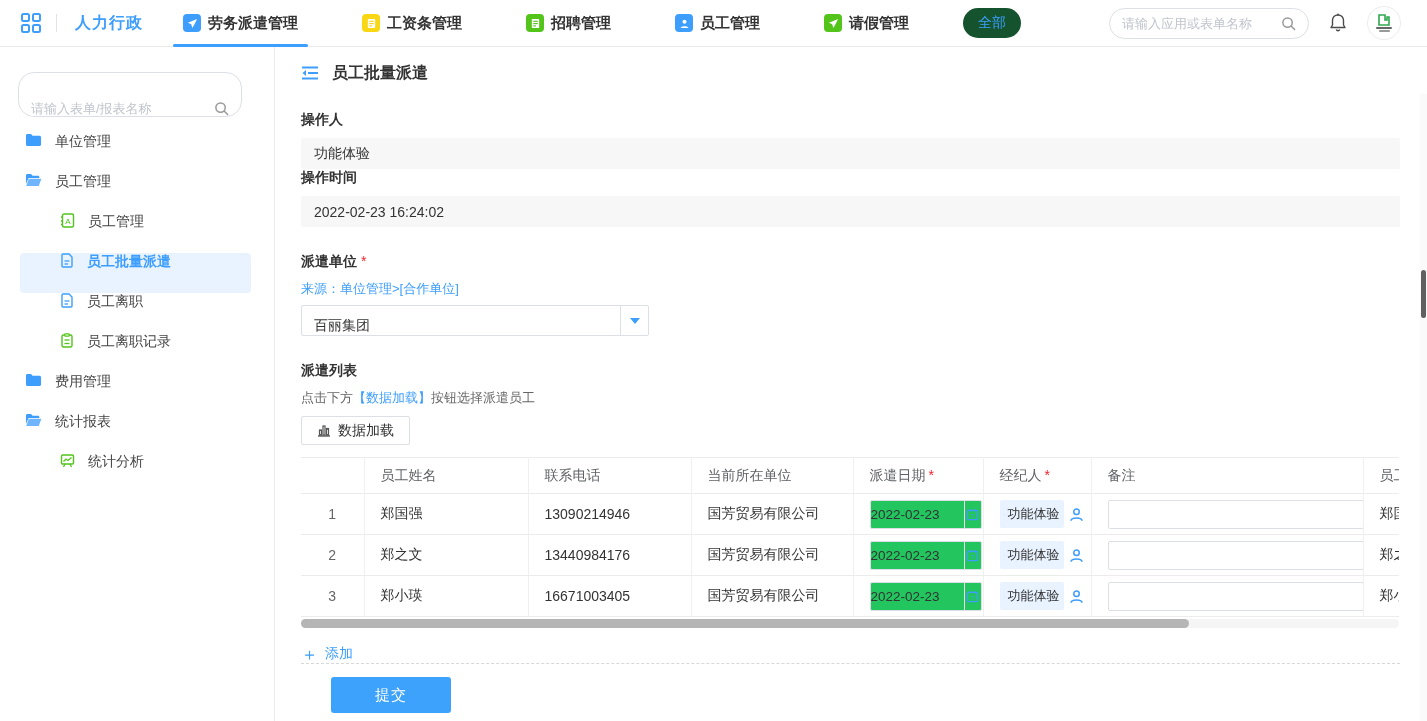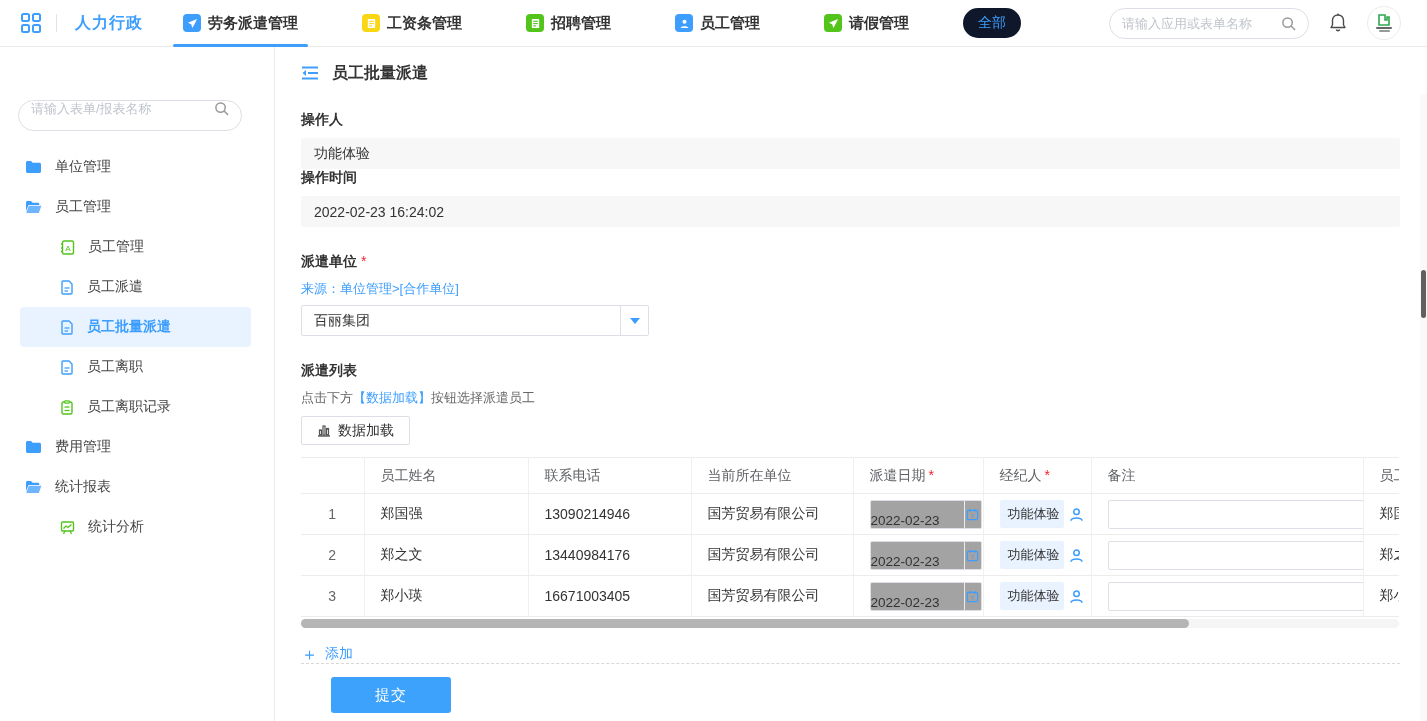--- a/index.html
+++ b/index.html
@@ -9,72 +9,72 @@
   
   .topbar { height:47px; display:flex; align-items:center; padding:0 26px 0 20px; border-bottom:1px solid #EBEBEB; background:#fff; }
   .apps-btn { display:flex; align-items:center; cursor:pointer; }
   .top-divider { width:1px; height:18px; background:#E3E3E3; margin:0 18px 0 14px; }
   .app-title { color:#3D9EFE; font-weight:bold; font-size:16px; letter-spacing:1px; }
   .nav-tabs { display:flex; align-items:stretch; height:47px; margin-left:30px; }
   .nav-tab { display:flex; align-items:center; gap:7px; padding:0 10px; margin-right:44px; cursor:pointer; position:relative; }
   .nav-tab .tab-label { font-size:15px; color:#333; font-weight:600; white-space:nowrap; }
   .nav-tab.active::after { content:""; position:absolute; left:0; right:0; bottom:0; height:3px; background:#3D9EFE; border-radius:2px; }
   .tab-ic { width:18px; height:18px; border-radius:4px; display:flex; align-items:center; justify-content:center; flex:0 0 18px; }
-  .pill-all { background:#0f172a; color:#3D9EFE; font-size:14px; padding:6px 15px; border-radius:16px; cursor:pointer; white-space:nowrap; }
+  .pill-all { background:#14532d; color:#3D9EFE; font-size:14px; padding:6px 15px; border-radius:16px; cursor:pointer; white-space:nowrap; }
   .top-right { margin-left:auto; display:flex; align-items:center; gap:20px; }
   .top-search { width:200px; height:31px; border:1px solid #DCDFE6; border-radius:16px; display:flex; align-items:center; padding:0 12px; gap:8px; }
   .top-search input { border:none; outline:none; flex:1; font-size:13px; color:#333; background:transparent; min-width:0; font-family:inherit; }
   .top-search input::placeholder { color:#C0C4CC; }
   .logo-avatar { width:34px; height:34px; border-radius:50%; border:1px solid #ECECEC; background:#fff; display:flex; flex-direction:column; align-items:center; justify-content:center; cursor:pointer; }
   .logo-bars { width:16px; display:flex; flex-direction:column; gap:1px; margin-top:1px; }
   .logo-bars i { display:block; height:2px; background:#666; border-radius:1px; }
   .logo-bars i:last-child { width:11px; margin:0 auto; background:#999; }
 
   
   .page-body { display:flex; height:674px; position:relative; }
   .sidebar { width:275px; flex:0 0 275px; border-right:1px solid #EBEBEB; padding-top:25px; overflow:hidden; }
-  .side-search { width:224px; height:31px; margin-left:18px; border:1px solid #DCDFE6; border-radius:16px; display:flex; align-items:flex-start; padding:0 12px; gap:8px;margin-top:28px; }
+  .side-search { width:224px; height:45px; margin-left:18px; border:1px solid #DCDFE6; border-radius:16px; display:flex; align-items:flex-end; padding:0 12px; gap:8px; }
   .side-search input { border:none; outline:none; flex:1; font-size:13px; color:#333; min-width:0; font-family:inherit; }
   .side-search input::placeholder { color:#C0C4CC; }
   .tree { margin-top:16px; }
-  .tree-item { height:40px; display:flex; align-items:center; gap:13px; margin:0 23px 0 20px; border-radius:4px; cursor:pointer; color:#444; font-size:14px; }
+  .tree-item { height:40px; display:flex; align-items:flex-start; gap:13px; margin:0 23px 0 20px; border-radius:4px; cursor:pointer; color:#444; font-size:14px; }
   .tree-item.lvl1 { padding-left:5px; }
   .tree-item.lvl2 { padding-left:40px; }
   .tree-item.selected { background:#E9F3FF; color:#3D9EFE; font-weight:600; }
   .tree-item .t-label { white-space:nowrap; }
 
   
   .main { flex:1; display:flex; flex-direction:column; padding:14px 27px 0 26px; overflow:hidden; position:relative; }
   .main-header { display:flex; align-items:center; gap:13px; height:34px; margin-bottom:14px; }
   .page-title { font-size:16px; font-weight:bold; color:#333; }
   .form-grid { display:grid; grid-template-columns:1fr; column-gap:22px; margin-top:12px; }
   .f-label { font-weight:bold; font-size:14px; color:#333; margin-bottom:9px; }
   .f-label .req { color:#F5222D; margin-left:4px; font-weight:normal; }
   .f-readonly { height:31px; background:#F7F7F8; border-radius:2px; display:flex; align-items:center; padding:0 13px; font-size:14px; color:#333; }
   .unit-block { margin-top:26px; }
   .src-line { font-size:13px; color:#3D9EFE; margin-bottom:7px; cursor:pointer; }
-  .select-box { width:348px; height:31px; border:1px solid #DCDFE6; border-radius:2px; display:flex; align-items:center; background:#fff; cursor:pointer; }
+  .select-box { width:348px; height:31px; border:1px solid #DCDFE6; border-radius:2px; display:flex; align-items:flex-end; background:#fff; cursor:pointer; }
   .select-box .sel-val { flex:1; padding:0 12px; font-size:14px; color:#333; }
   .select-box .sel-arrow { width:28px; height:100%; border-left:1px solid #DCDFE6; display:flex; align-items:center; justify-content:center; }
   .caret-down { width:0; height:0; border-left:5px solid transparent; border-right:5px solid transparent; border-top:6px solid #3D9EFE; }
   .list-block { margin-top:26px; }
   .hint-line { font-size:13px; color:#666; margin-top:9px; }
   .hint-line .hint-btn { color:#3D9EFE; cursor:pointer; }
   .load-btn { margin-top:9px; display:inline-flex; align-items:center; gap:7px; height:29px; padding:0 15px; border:1px solid #DCDFE6; border-radius:2px; background:#fff; font-size:14px; color:#333; cursor:pointer; font-family:inherit; }
 
   
   .table-clip { margin-top:12px; width:1098px; overflow:hidden; }
   table.d-table { border-collapse:collapse; table-layout:fixed; width:1182px; }
   .d-table th, .d-table td { border:1px solid #ECECEC; border-left:none; border-right:1px solid #F0F0F0; }
   .d-table th:last-child, .d-table td:last-child { border-right:none; }
   .d-table th { height:36px; font-weight:normal; color:#606266; font-size:14px; text-align:left; padding:0 0 0 16px; background:#fff; white-space:nowrap; }
   .d-table td { height:41px; font-size:14px; color:#333; padding:0 0 0 16px; white-space:nowrap; overflow:hidden; }
   .d-table th.c-idx, .d-table td.c-idx { text-align:center; padding:0; color:#666; }
   .req-star { color:#F5222D; margin-left:3px; }
-  .date-box { width:112px; height:29px; border:1px solid #DCDFE6; border-radius:2px; display:flex; align-items:flex-end; background:#a3a3a3; cursor:pointer;gap:24px; }
+  .date-box { width:112px; height:29px; border:1px solid #DCDFE6; border-radius:2px; display:flex; align-items:center; background:#22c55e; cursor:pointer;gap:24px; }
   .date-box .d-val { flex:1; text-align:center; font-size:13.5px; color:#333; }
   .date-box .d-ic { width:28px; height:100%; border-left:1px solid #EDEDED; display:flex; align-items:center; justify-content:center; }
   .agent-wrap { display:flex; align-items:center; gap:5px; }
   .agent-chip { display:flex; align-items:center; gap:3px; background:#E9F3FF; border-radius:2px; height:28px; padding:0 4px; width:64px; overflow:hidden; }
   .agent-chip .a-name { font-size:13px; color:#333; white-space:nowrap; }
   .note-input { width:256px; height:29px; border:1px solid #DCDFE6; border-radius:2px; outline:none; padding:0 8px; font-size:13px; font-family:inherit; color:#333; }
   .c-emp-val { color:#333; }
   .h-scroll { width:1098px; height:9px; margin-top:2px; background:#F5F5F5; border-radius:5px; position:relative; }
   .h-scroll .thumb { position:absolute; left:0; top:0; height:9px; width:888px; background:#B5B5B5; border-radius:5px; cursor:grab; }
   .add-link { display:inline-flex; align-items:center; gap:7px; margin-top:17px; color:#3D9EFE; font-size:14px; cursor:pointer; width:max-content; }
@@ -223,30 +223,20 @@
         <span>
             <svg width="15" height="15" viewBox="0 0 15 15">
               <rect x="2.5" y="1" width="11" height="13" rx="1.5" fill="none" stroke="#52C41A" stroke-width="1.4"></rect>
               <line x1="1" y1="4" x2="2.5" y2="4" stroke="#52C41A" stroke-width="1.4"></line>
               <line x1="1" y1="8" x2="2.5" y2="8" stroke="#52C41A" stroke-width="1.4"></line>
               <line x1="1" y1="11.5" x2="2.5" y2="11.5" stroke="#52C41A" stroke-width="1.4"></line>
               <text x="8" y="10.5" font-size="8" fill="#52C41A" text-anchor="middle" font-family="sans-serif">A</text>
             </svg>
           </span>
         <span class="t-label">员工管理</span>
-      </div>
-      <div class="tree-item lvl2">
-        <span>
-            <svg width="14" height="15" viewBox="0 0 14 15">
-              <path d="M2 2 C2 1.4 2.4 1 3 1 L9 1 L12 4 L12 13 C12 13.6 11.6 14 11 14 L3 14 C2.4 14 2 13.6 2 13 Z" fill="none" stroke="#3D9EFE" stroke-width="1.4"></path>
-              <line x1="4.5" y1="8" x2="9.5" y2="8" stroke="#3D9EFE" stroke-width="1.3"></line>
-              <line x1="4.5" y1="11" x2="8" y2="11" stroke="#3D9EFE" stroke-width="1.3"></line>
-            </svg>
-          </span>
-        <span class="t-label">员工派遣</span>
       </div>
       <div class="tree-item lvl2 selected">
         <span>
             <svg width="14" height="15" viewBox="0 0 14 15">
               <path d="M2 2 C2 1.4 2.4 1 3 1 L9 1 L12 4 L12 13 C12 13.6 11.6 14 11 14 L3 14 C2.4 14 2 13.6 2 13 Z" fill="none" stroke="#3D9EFE" stroke-width="1.4"></path>
               <line x1="4.5" y1="8" x2="9.5" y2="8" stroke="#3D9EFE" stroke-width="1.3"></line>
               <line x1="4.5" y1="11" x2="8" y2="11" stroke="#3D9EFE" stroke-width="1.3"></line>
             </svg>
           </span>
         <span class="t-label">员工批量派遣</span>

